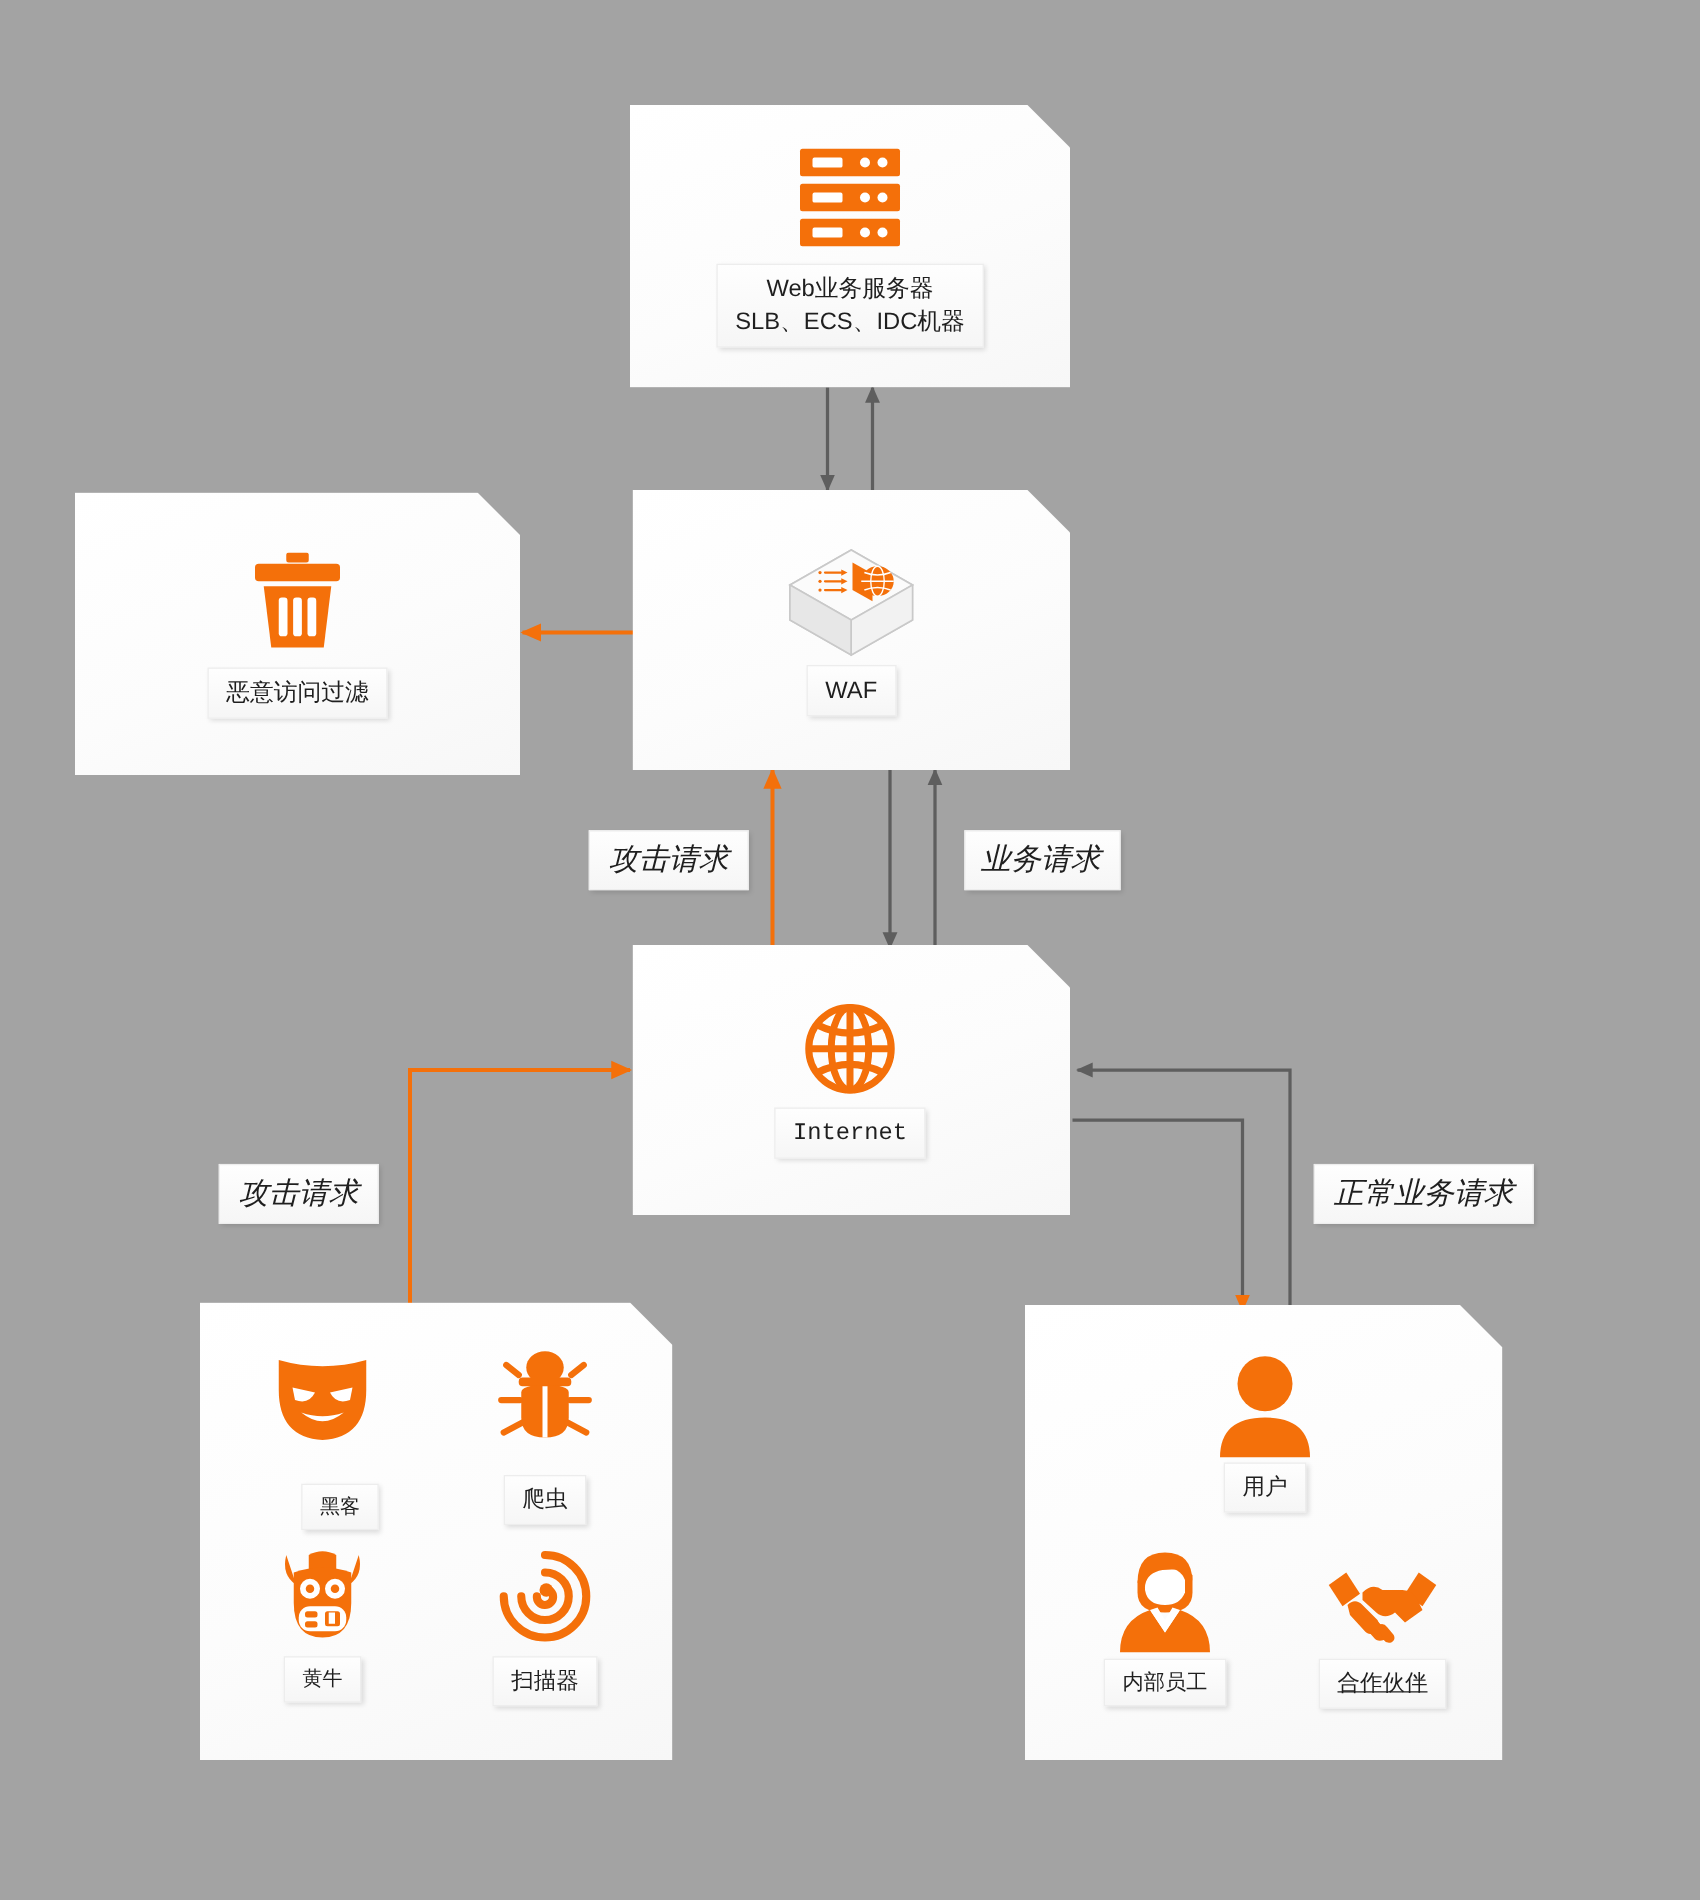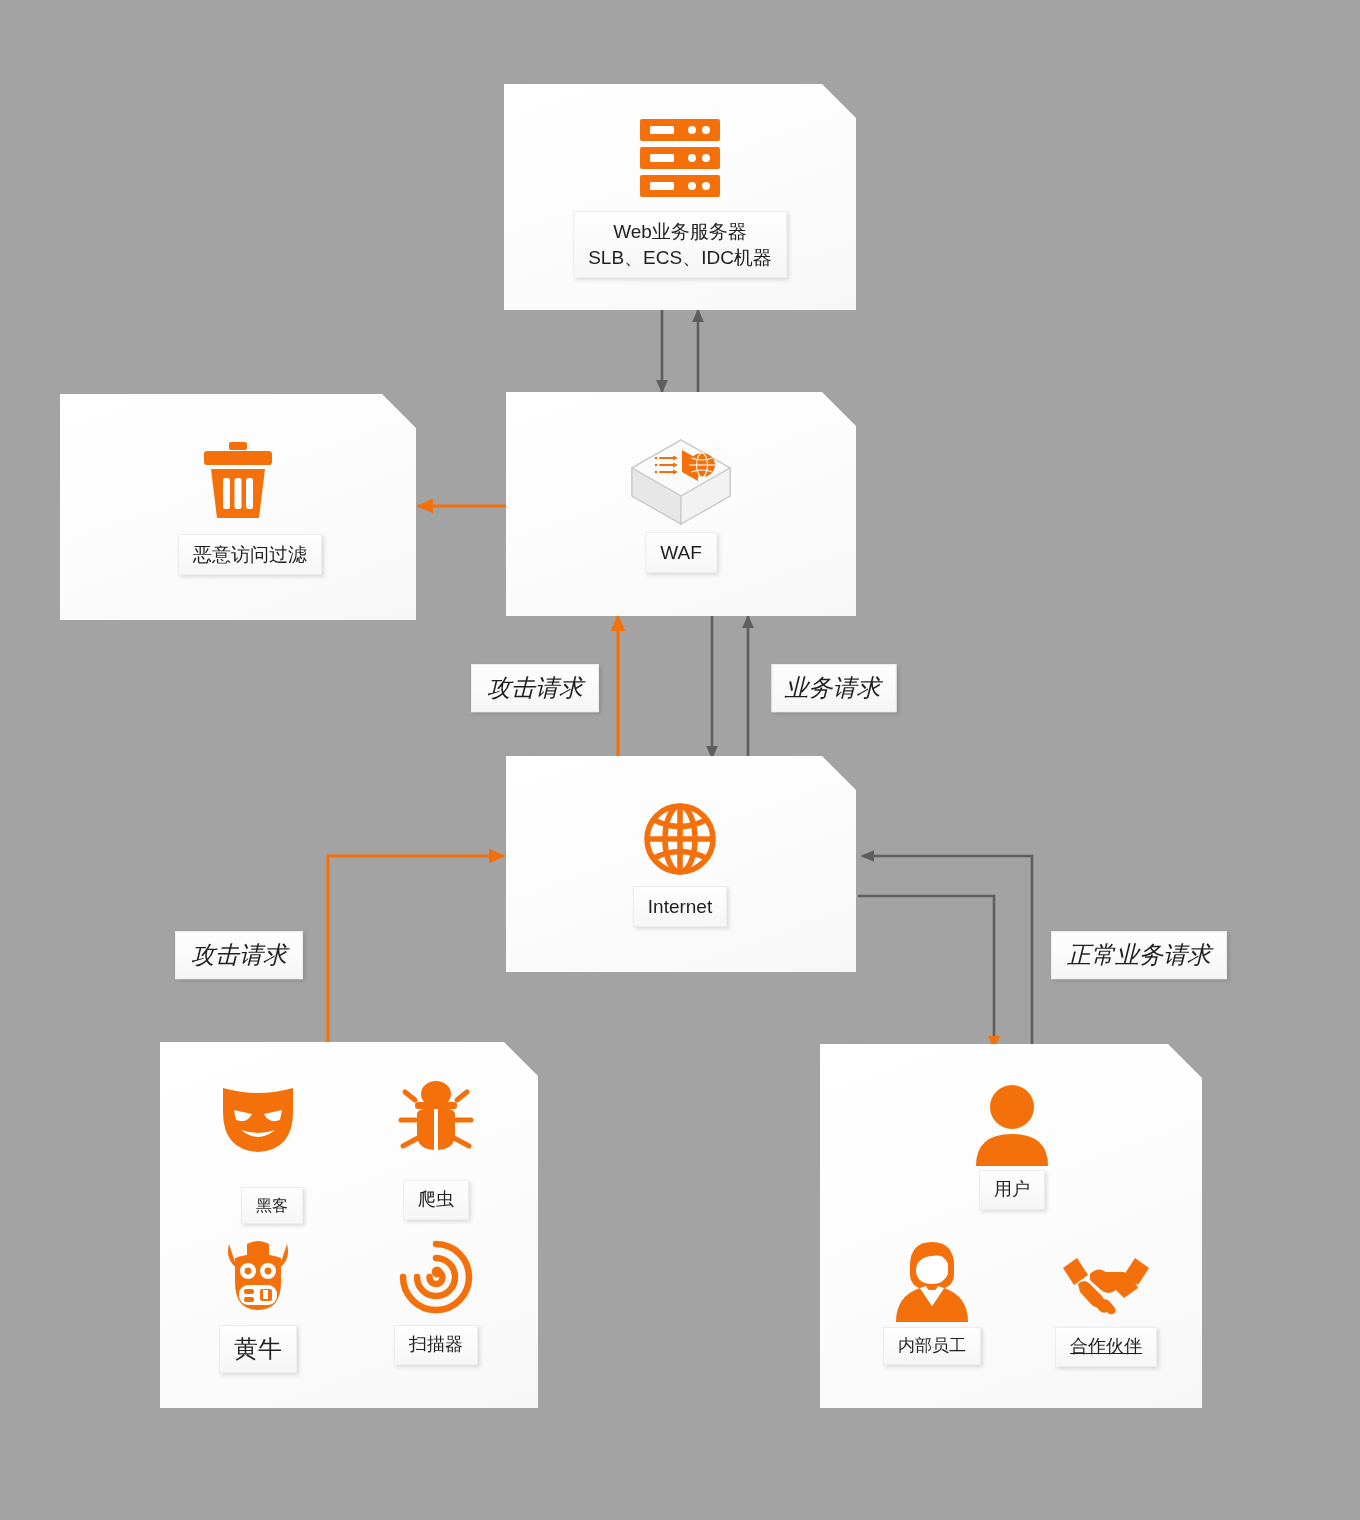--- a/index.html
+++ b/index.html
@@ -184,27 +184,27 @@
             <rect x="2" y="9" width="68" height="14" rx="3"></rect>
             <path d="M9,27 L63,27 L57,76 L15,76 Z"></path>
           </g>
           <g fill="#ffffff">
             <rect x="21" y="36" width="7" height="31" rx="2.5"></rect>
             <rect x="32.5" y="36" width="7" height="31" rx="2.5"></rect>
             <rect x="44" y="36" width="7" height="31" rx="2.5"></rect>
           </g>
         </svg>
       </span>
-      <div class="chip" style="left:178px; top:140px;margin-left:12px;">
+      <div class="chip" style="left:178px; top:140px;">
         <span>恶意访问过滤</span>
       </div>
     </div>
   </div>
 
-  <div class="panel" style="left:506px; top:756px; width:350px; height:216px;">
+  <div class="panel" style="left:506px; top:756px; width:350px; height:216px;font-family:Liberation Mono, monospace;">
     <div class="panel-inner">
       <span class="icon" style="left:174px; top:44px;">
         <svg width="78" height="78" viewBox="0 0 78 78">
           <g fill="none" stroke="#F4700A" stroke-width="5.6">
             <circle cx="39" cy="39" r="33"></circle>
             <ellipse cx="39" cy="39" rx="15" ry="33"></ellipse>
             <line x1="6" y1="39" x2="72" y2="39"></line>
             <line x1="39" y1="6" x2="39" y2="72"></line>
             <path d="M13,20 Q39,33 65,20"></path>
             <path d="M13,58 Q39,45 65,58"></path>
@@ -270,21 +270,21 @@
           <g fill="#F4700A">
             <circle cx="31" cy="33" r="3.4"></circle>
             <circle cx="51" cy="33" r="3.4"></circle>
             <rect x="27" y="51" width="10" height="5" rx="2"></rect>
             <rect x="27" y="59" width="10" height="5" rx="2"></rect>
             <rect x="43" y="51" width="12" height="12" rx="2"></rect>
           </g>
           <rect x="46" y="52" width="5" height="9" fill="#ffffff"></rect>
         </svg>
       </span>
-      <div class="chip" style="left:98px; top:283px; font-size:24px;">
+      <div class="chip" style="left:98px; top:283px; font-size:16px;">
         <span>黄牛</span>
       </div>
 
       <span class="icon" style="left:276px; top:196px;">
         <svg width="80" height="78" viewBox="0 0 80 78">
           <g fill="none" stroke="#F4700A" stroke-width="6.5" stroke-linecap="round">
             <path d="M40,6 A33,33 0 1 1 7,39"></path>
             <path d="M40,20 A19,19 0 1 1 21,39"></path>
             <path d="M40,33 A6.5,6.5 0 1 1 33.5,39"></path>
           </g>

